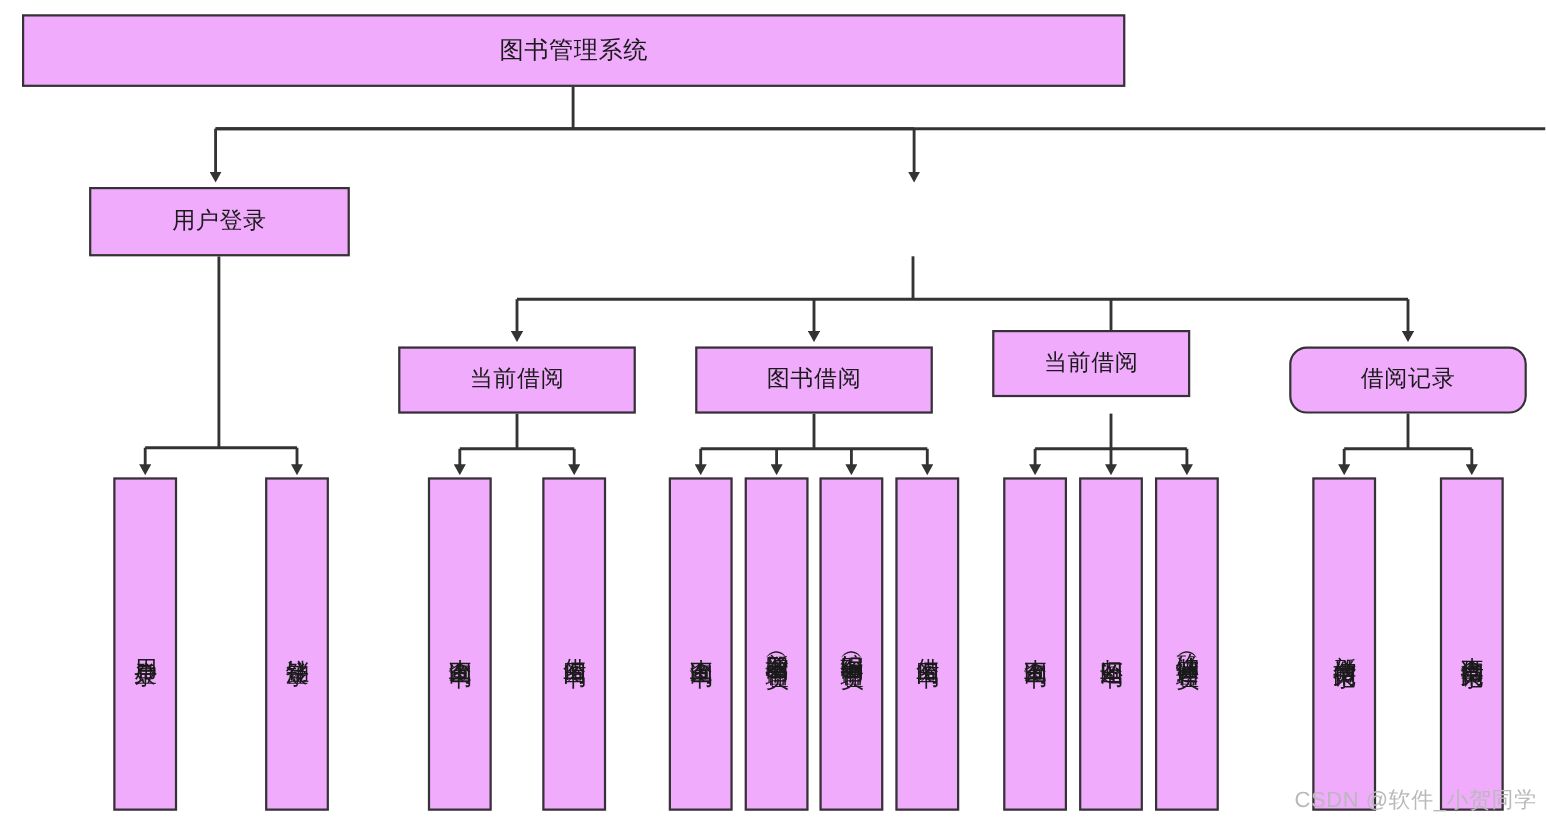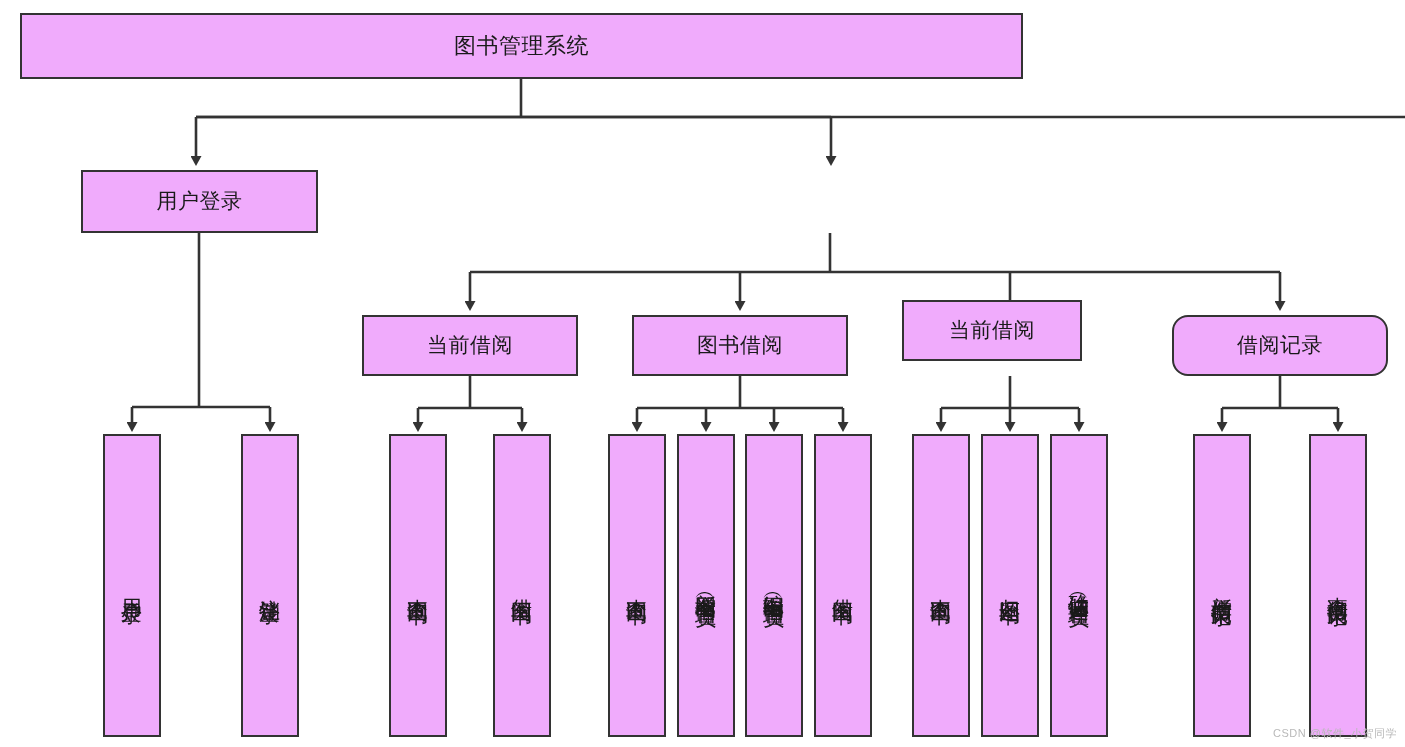--- a/index.html
+++ b/index.html
@@ -61,21 +61,21 @@
     font-size: 21px;
     line-height: 1;
     letter-spacing: 2px;
     max-height: 100%;
     white-space: nowrap;
   }
   #watermark {
     position: absolute;
     right: 8px;
     bottom: 6px;
-    font-size: 11px;
+    font-size: 20px;
     color: #b9b9b9;
     letter-spacing: 0.5px;
     white-space: nowrap;
     user-select: none;
   }
 </style>
 </head>
 <body>
 
 <div id="canvas">

